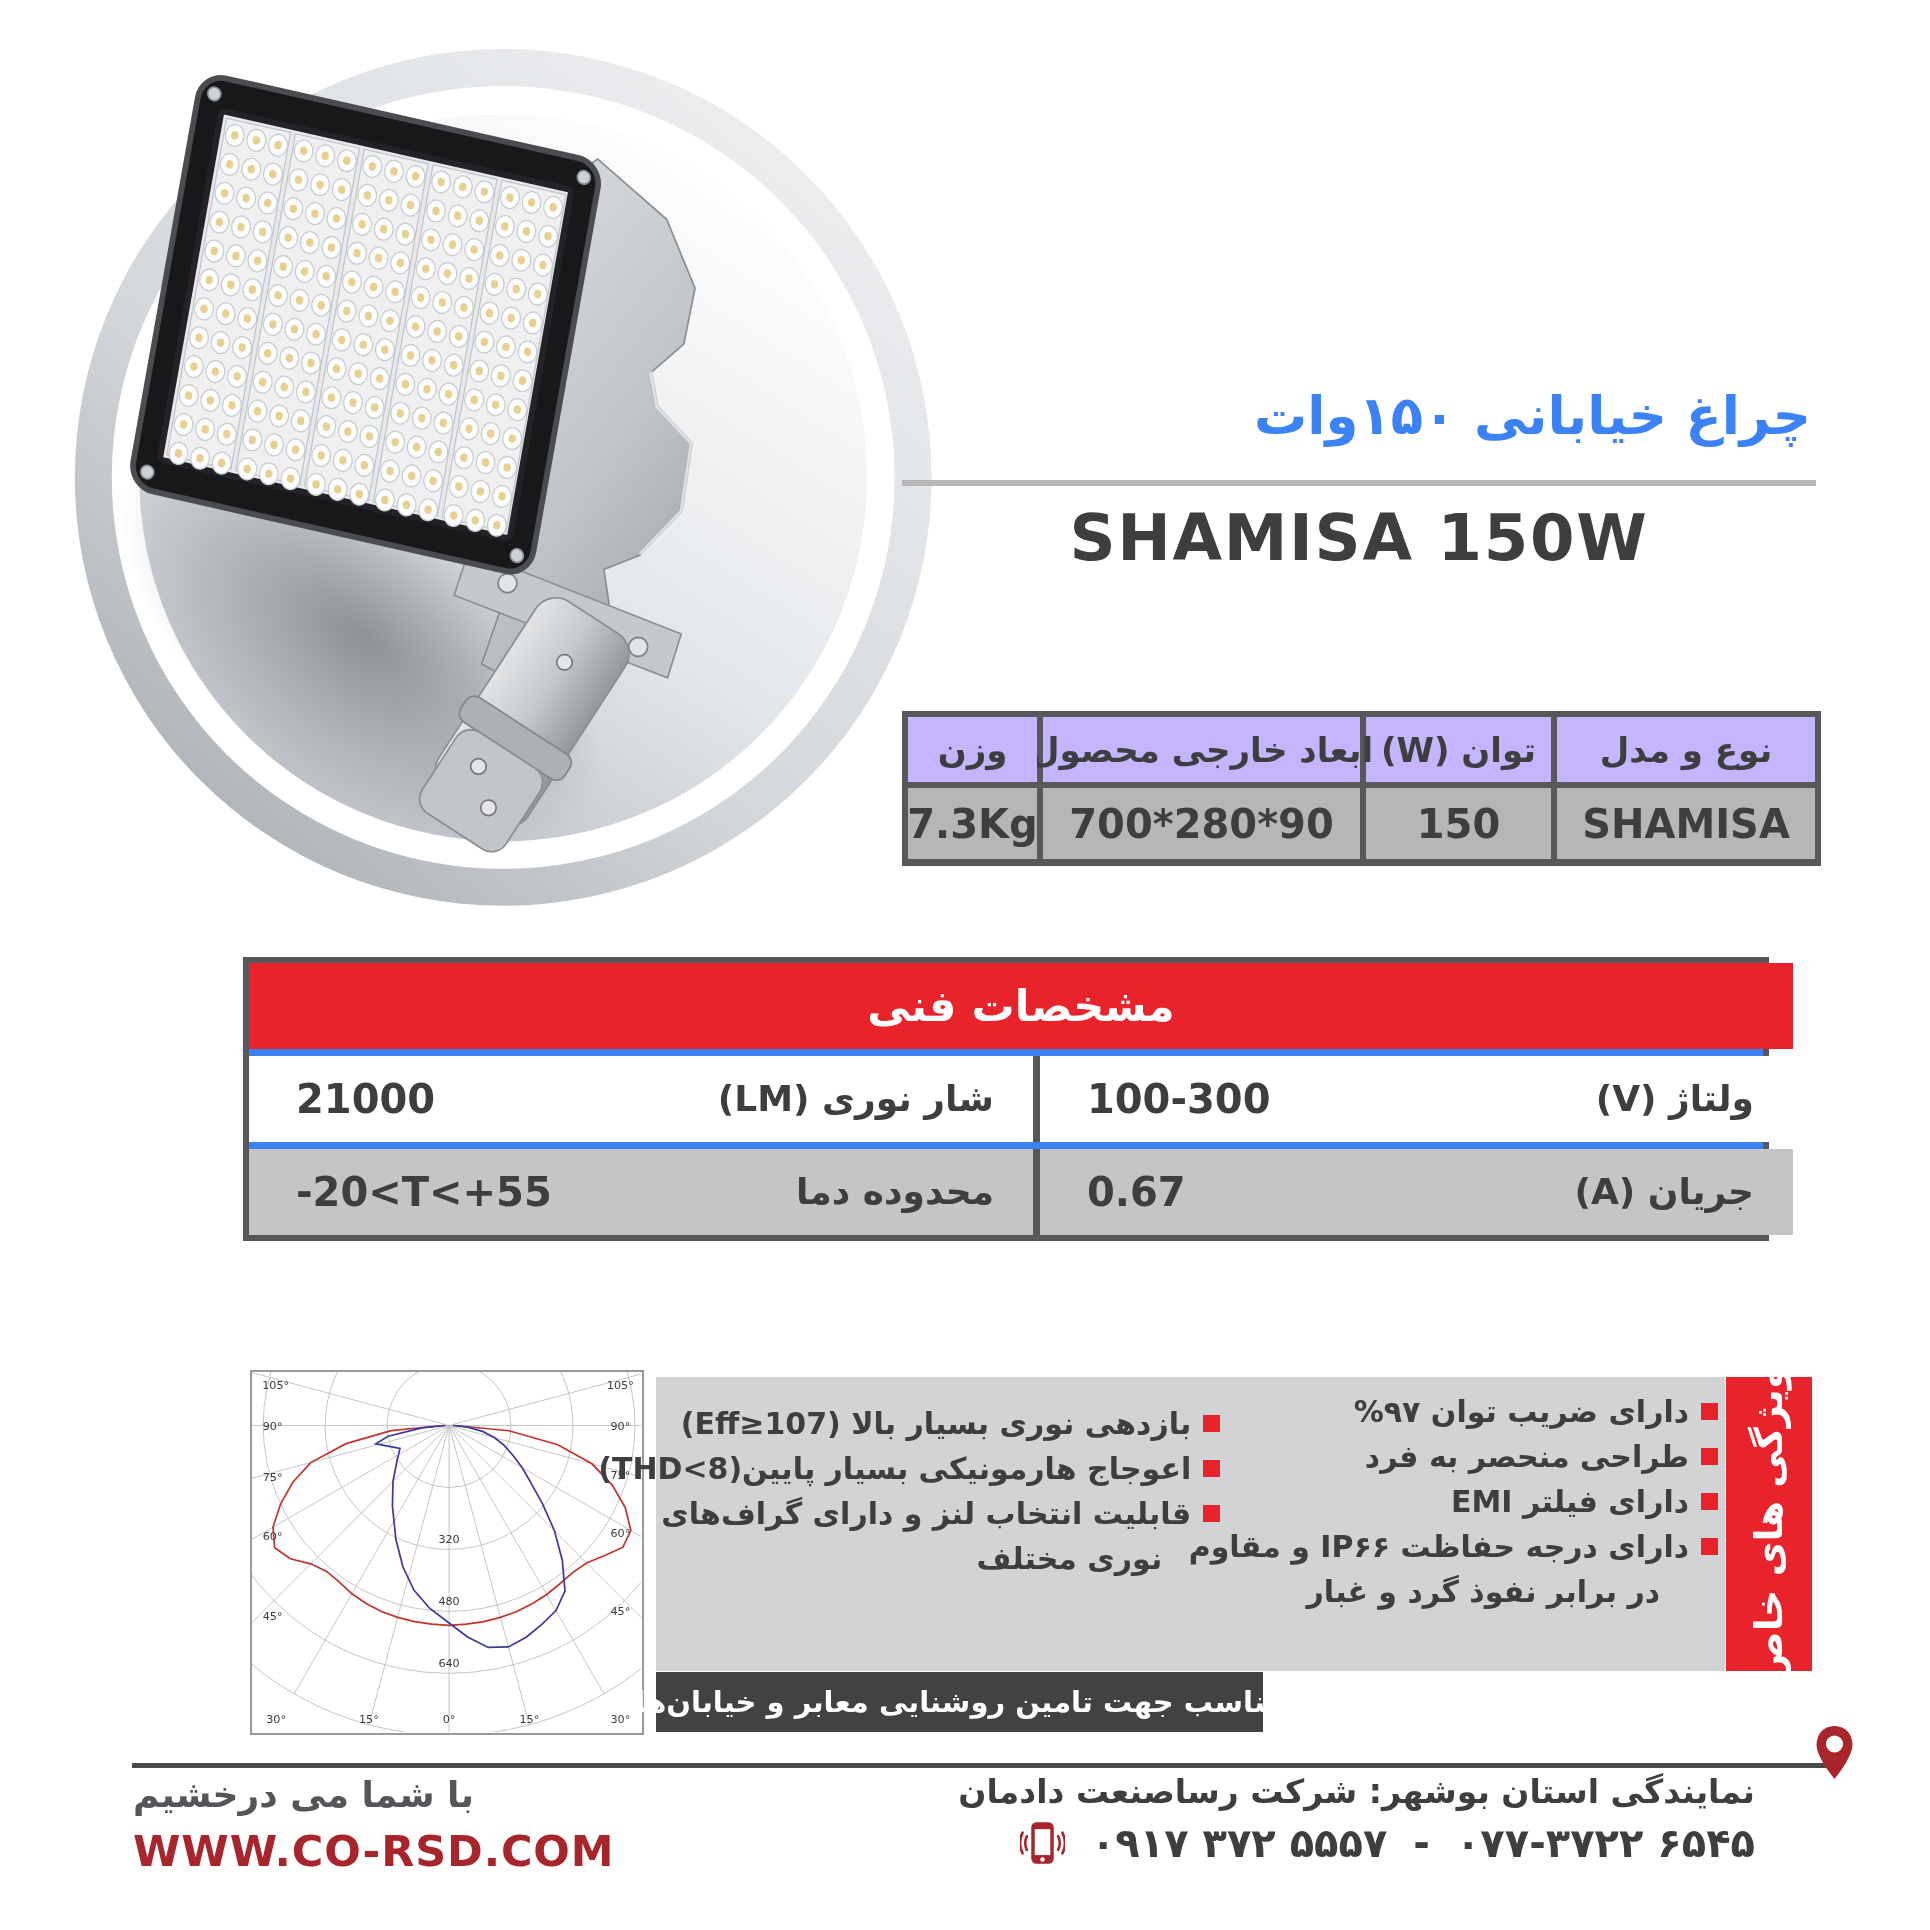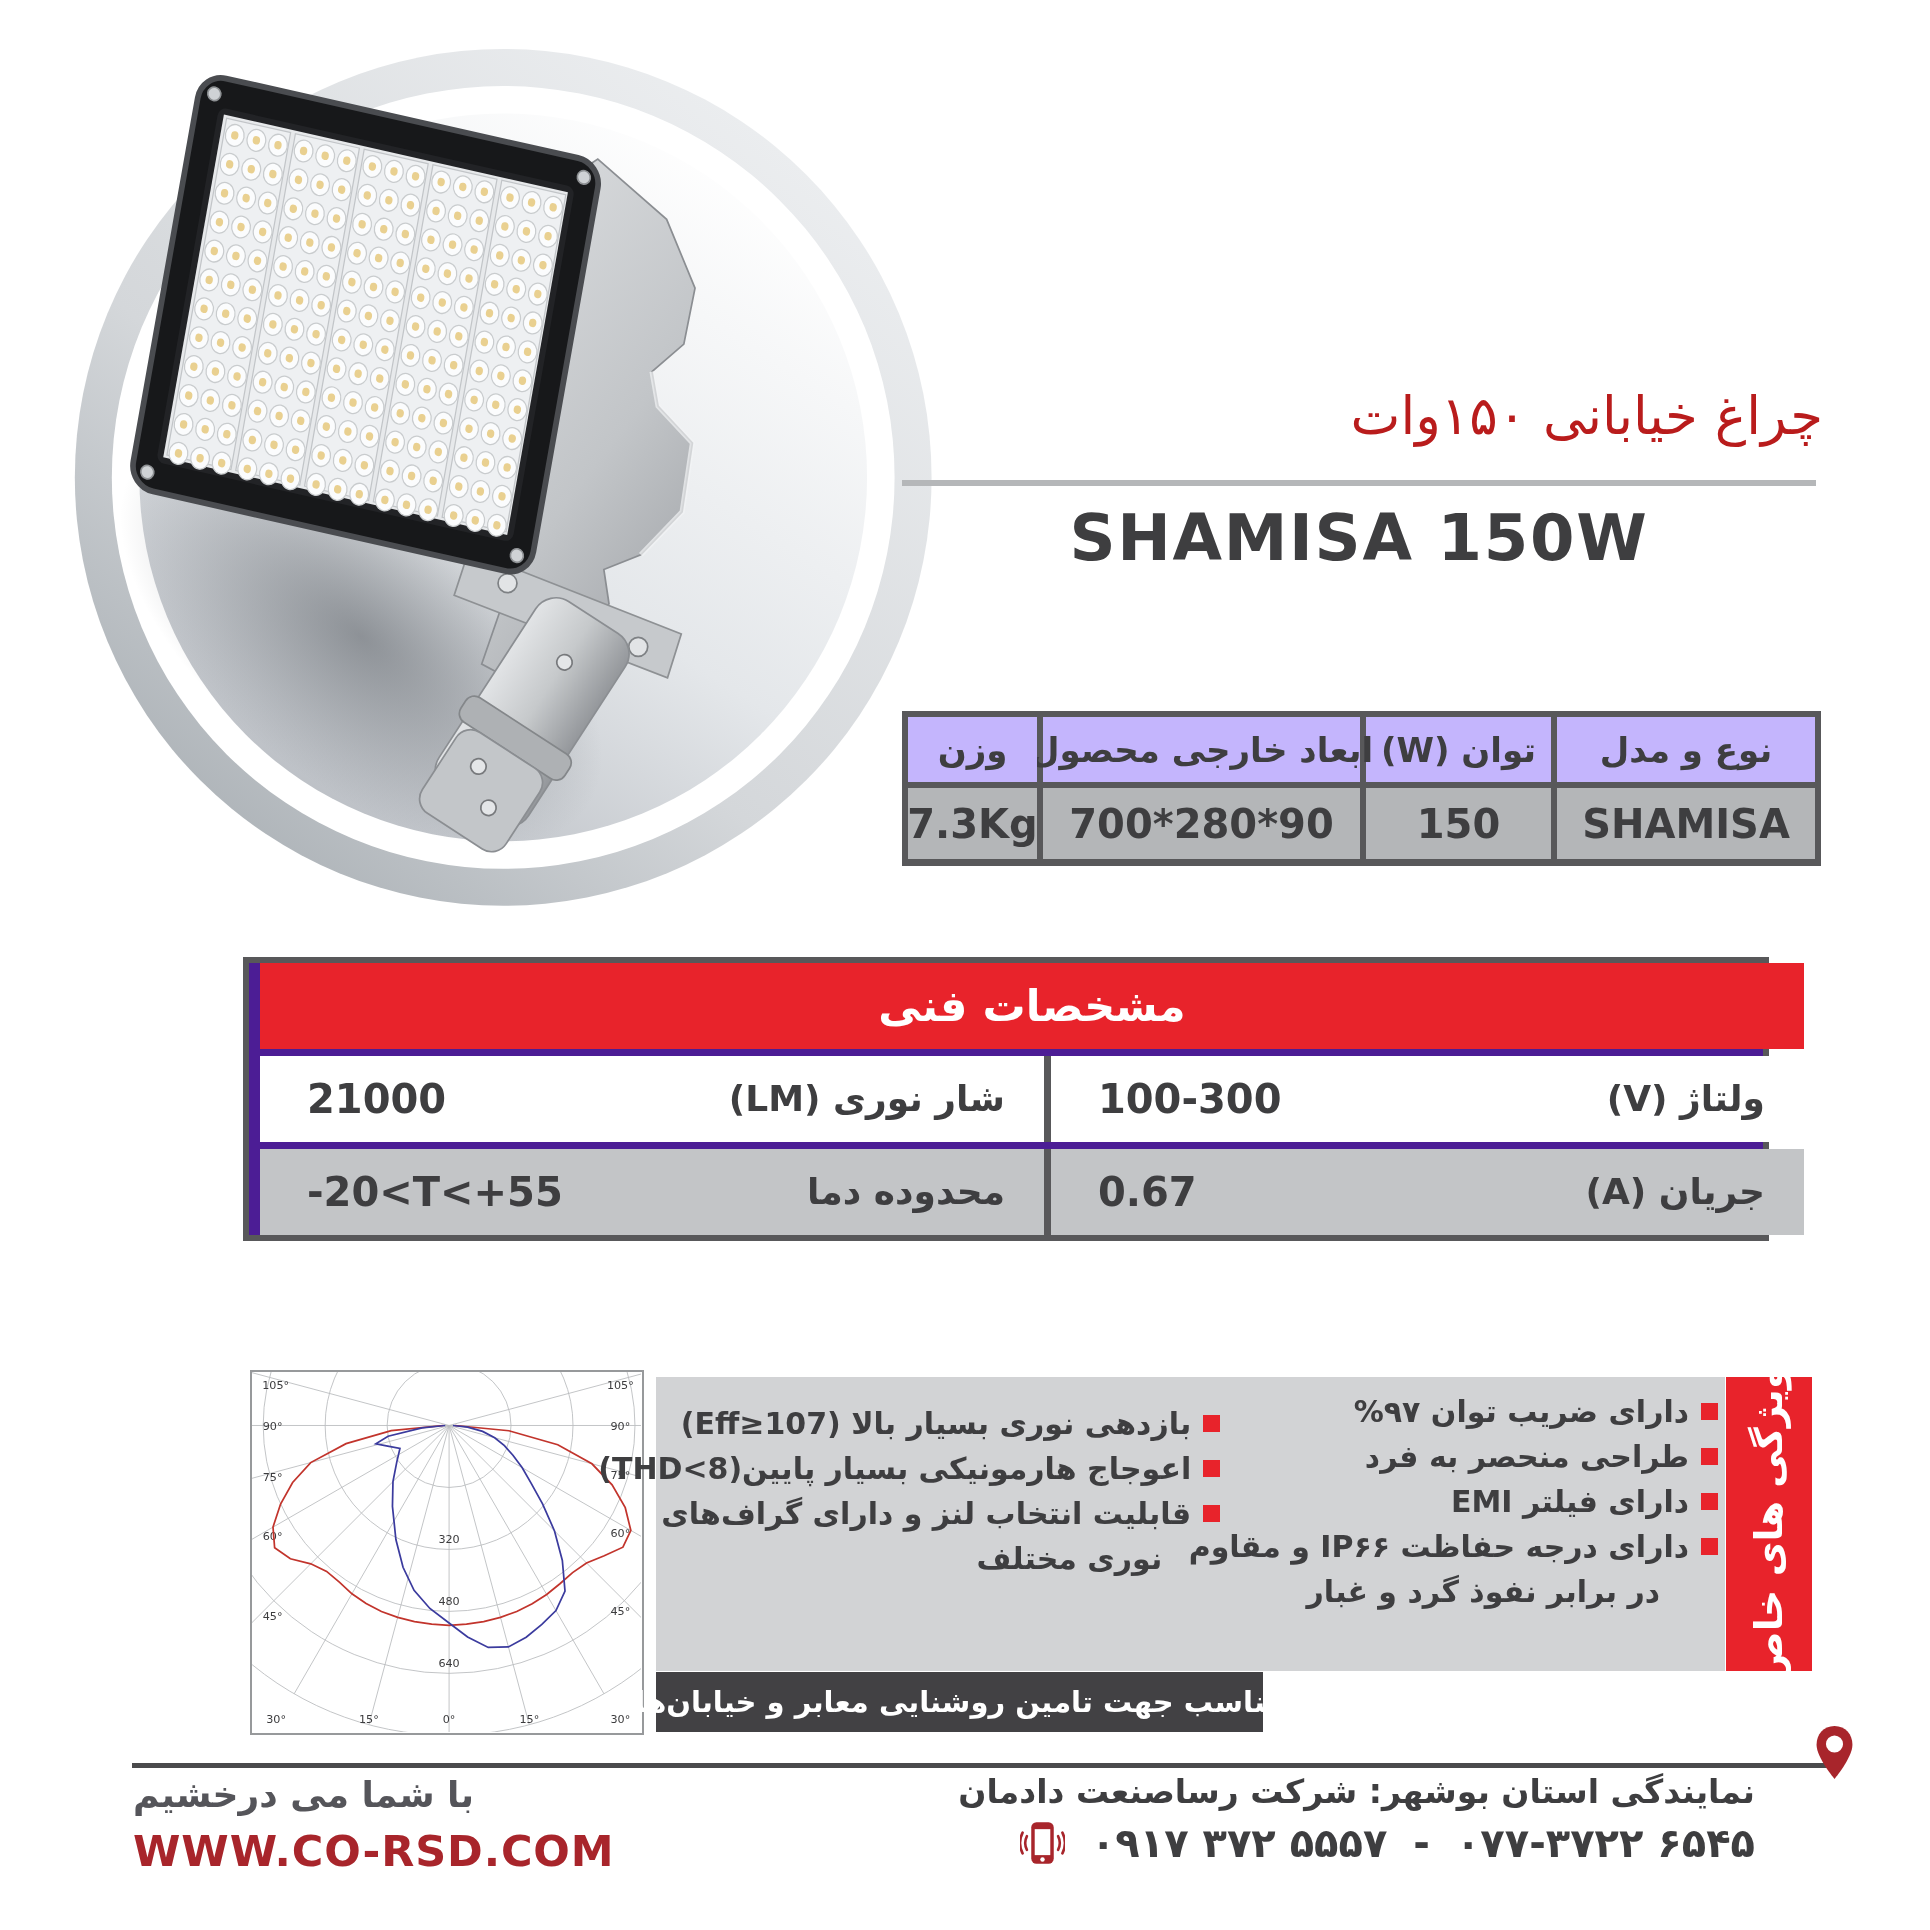--- a/index.html
+++ b/index.html
@@ -2,38 +2,38 @@
 <html lang="fa" style="font-size:13.8px"><head>
 <meta charset="utf-8">
 <style>
   html,body{margin:0;padding:0;background:#888;}
   *{box-sizing:border-box;}
   .page{position:relative;width:1931px;height:1931px;background:#ffffff;overflow:hidden;
         font-family:"DejaVu Sans",sans-serif;color:#3e3e40;}
   svg{display:block;}
 
   
-  .title-fa{position:absolute;right:108px;top:385px;direction:rtl;
-            font-size:53px;font-weight:400;color:#b91c1c;white-space:nowrap;}
+  .title-fa{position:absolute;right:120px;top:385px;direction:rtl;
+            font-size:53px;font-weight:700;color:#3b82f6;white-space:nowrap;}
   .title-divider{position:absolute;left:902px;top:480px;width:914px;height:6px;background:#b5b7b9;}
   .title-en{position:absolute;left:902px;top:501px;width:914px;text-align:center;
             font-size:64px;font-weight:700;color:#3e3e40;letter-spacing:1.7px;}
 
   
   .product-table{position:absolute;left:902px;top:711px;width:919px;height:155px;
                  direction:rtl;display:grid;grid-template-columns:258px 185px 317px 129px;
                  grid-template-rows:65px 71px;gap:6px;background:#58585a;border:6px solid #58585a;}
   .product-table .cell{display:flex;align-items:center;justify-content:center;white-space:nowrap;}
   .product-table .hcell{background:#c4b5fd;font-size:34px;font-weight:700;}
   .product-table .dcell{background:#b4b6b8;font-size:40px;font-weight:700;direction:ltr;}
 
   
   .spec-table{position:absolute;left:243px;top:957px;width:1526px;
               display:grid;grid-template-rows:86px 86px 86px;row-gap:6.9px;
-              background:#4c1d95;border:6.9px solid #58585a;padding-left:11px;}
+              background:#3b82f6;border:6.9px solid #58585a;}
   .spec-head{background:#e8232b;color:#ffffff;font-size:43px;font-weight:700;
              display:flex;align-items:center;justify-content:center;direction:rtl;}
   .spec-row{direction:rtl;display:grid;grid-template-columns:753px 6.9px 784px;}
   .spec-row .gap{background:#58585a;}
   .spec-row.r1 .half{background:#ffffff;}
   .spec-row.r2 .half{background:#c3c5c7;}
   .half{display:flex;align-items:center;justify-content:space-between;
         padding:0 39px 0 47px;direction:rtl;}
   .spec-label{font-size:36px;font-weight:700;white-space:nowrap;}
   .spec-value{font-size:40px;font-weight:700;direction:ltr;white-space:nowrap;}

